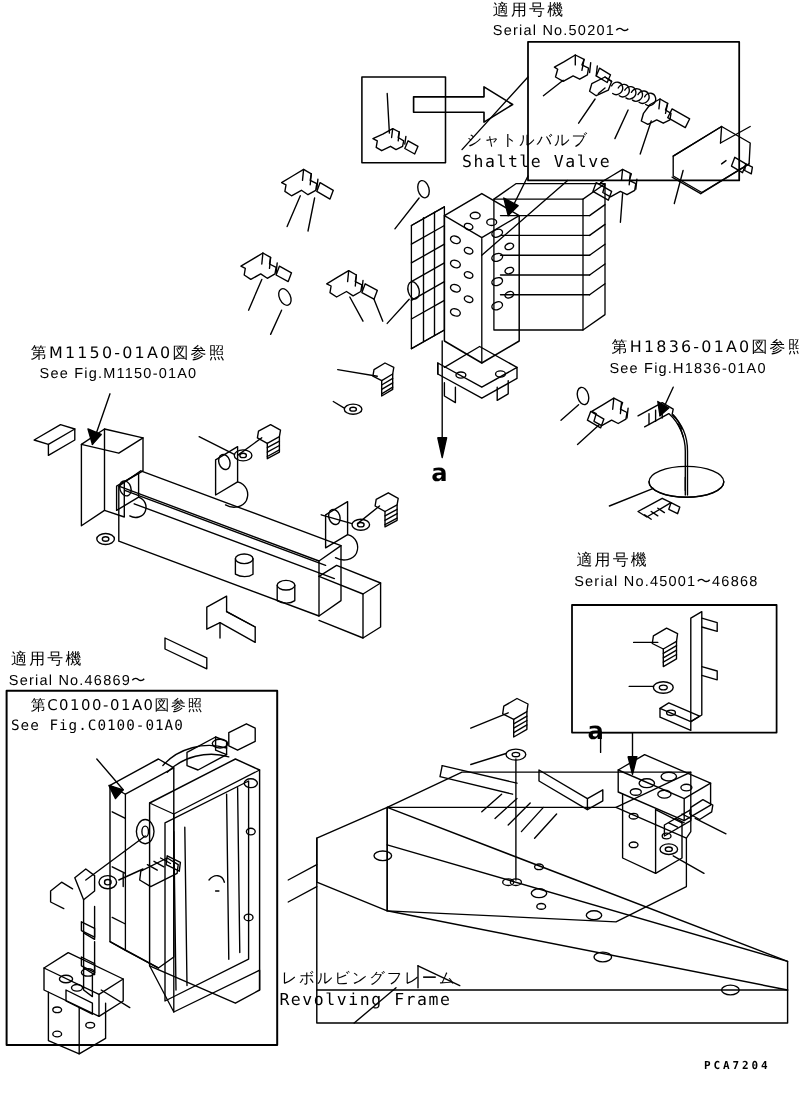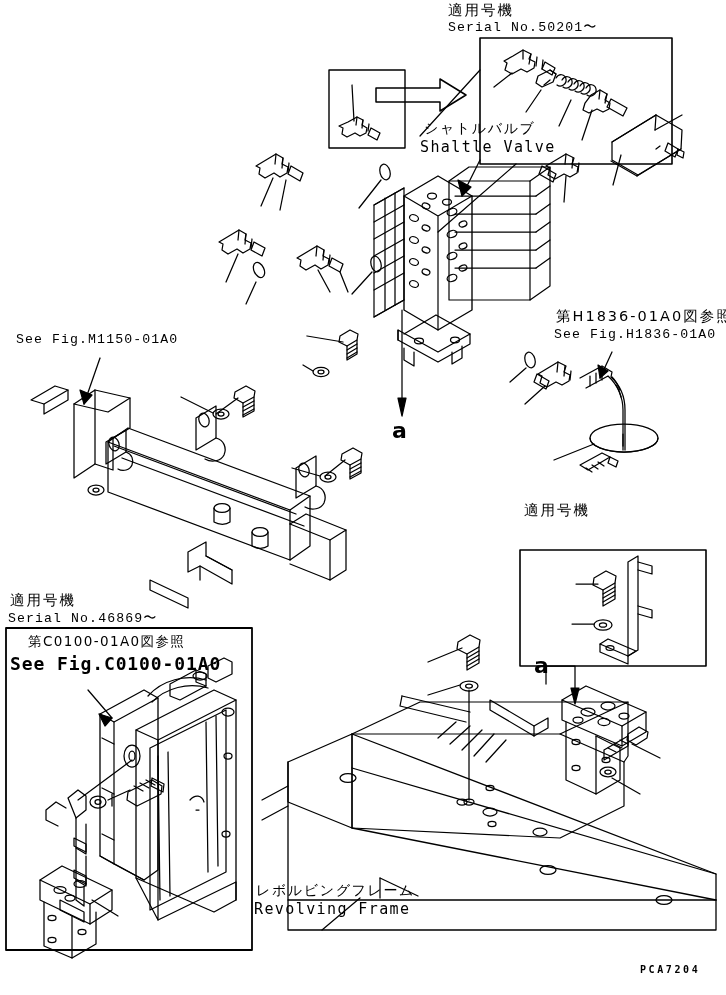--- a/index.html
+++ b/index.html
@@ -6,23 +6,23 @@
   html,body{margin:0;padding:0;background:#ffffff;}
   body{
     width:726px;height:995px;position:relative;overflow:hidden;
     font-family:"Liberation Sans","DejaVu Sans",sans-serif;
     color:#000;
   }
   #sheet{position:absolute;left:0;top:0;width:726px;height:823px;}
   svg.layer{position:absolute;left:0;top:0;width:726px;height:995px;}
   .lbl{position:absolute;white-space:pre;line-height:1.18;}
   .jp{font-family:"DejaVu Sans","Liberation Sans",sans-serif;font-size:14.5px;letter-spacing:2.0px;}
-  .en{font-family:Liberation Mono, monospace;font-size:13.2px;letter-spacing:1.1px;}
+  .en{font-family:Liberation Sans, sans-serif;font-size:13.2px;letter-spacing:1.1px;}
   .jp-sm{font-family:"DejaVu Sans","Liberation Sans",sans-serif;font-size:13.5px;letter-spacing:1.4px;}
-  .en-sm{font-family:"DejaVu Sans Mono","Liberation Mono",monospace;font-size:18px;letter-spacing:0.9px;font-weight:bold;}
+  .en-sm{font-family:"DejaVu Sans Mono","Liberation Mono",monospace;font-size:13px;letter-spacing:0.9px;}
   .mark{font-family:"DejaVu Sans","Liberation Sans",sans-serif;font-size:22px;font-weight:700;}
   .code{font-family:"DejaVu Sans Mono","Liberation Mono",monospace;font-size:10px;font-weight:700;letter-spacing:2.6px;}
   .ttl{font-family:"DejaVu Sans","Liberation Sans",sans-serif;font-size:14px;letter-spacing:1.6px;text-align:right;}
   .ttl2{font-family:"DejaVu Sans Mono","Liberation Mono",monospace;font-size:15px;letter-spacing:1.4px;}
 </style>
 </head>
 <body>
 
 <div id="sheet">
 
@@ -425,26 +425,28 @@
 
     </g>
   </svg>
 
   <div class="lbl jp" style="left:448px;top:2px;">適用号機</div>
   <div class="lbl en" style="left:448px;top:20px;">Serial No.50201〜</div>
 
   <div class="lbl ttl" style="left:424px;top:120px;">シャトルバルブ</div>
   <div class="lbl ttl2" style="left:420px;top:139px;">Shaltle Valve</div>
 
-  <div class="lbl en" style="left:16px;top:332px;">See Fig.M1150-01A0</div>
+  <div class="lbl jp" style="left:28px;top:313px;">第M1150-01A0図参照</div>
+  <div class="lbl en" style="left:36px;top:332px;">See Fig.M1150-01A0</div>
 
   <div class="lbl jp" style="left:556px;top:308px;">第H1836-01A0図参照</div>
   <div class="lbl en" style="left:554px;top:327px;">See Fig.H1836-01A0</div>
 
   <div class="lbl jp" style="left:524px;top:502px;">適用号機</div>
+  <div class="lbl en" style="left:522px;top:521px;">Serial No.45001〜46868</div>
 
   <div class="lbl jp" style="left:10px;top:592px;">適用号機</div>
   <div class="lbl en" style="left:8px;top:611px;">Serial No.46869〜</div>
 
   <div class="lbl jp-sm" style="left:28px;top:634px;">第C0100-01A0図参照</div>
   <div class="lbl en-sm" style="left:10px;top:653px;">See Fig.C0100-01A0</div>
 
   <div class="lbl ttl" style="left:256px;top:882px;">レボルビングフレーム</div>
   <div class="lbl ttl2" style="left:254px;top:901px;">Revolving Frame</div>
 

